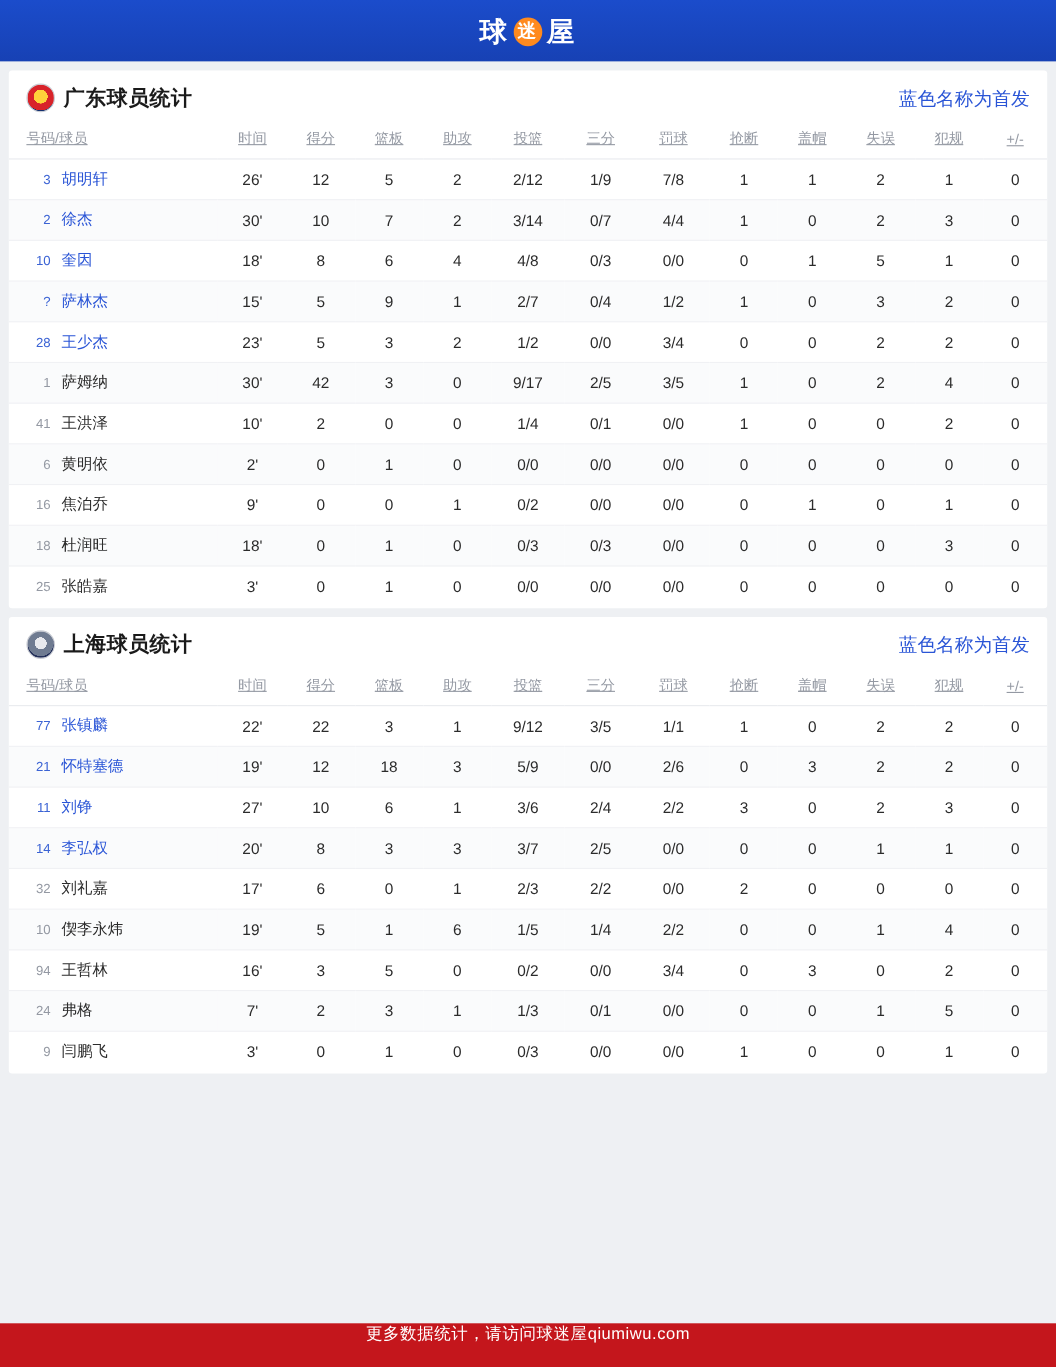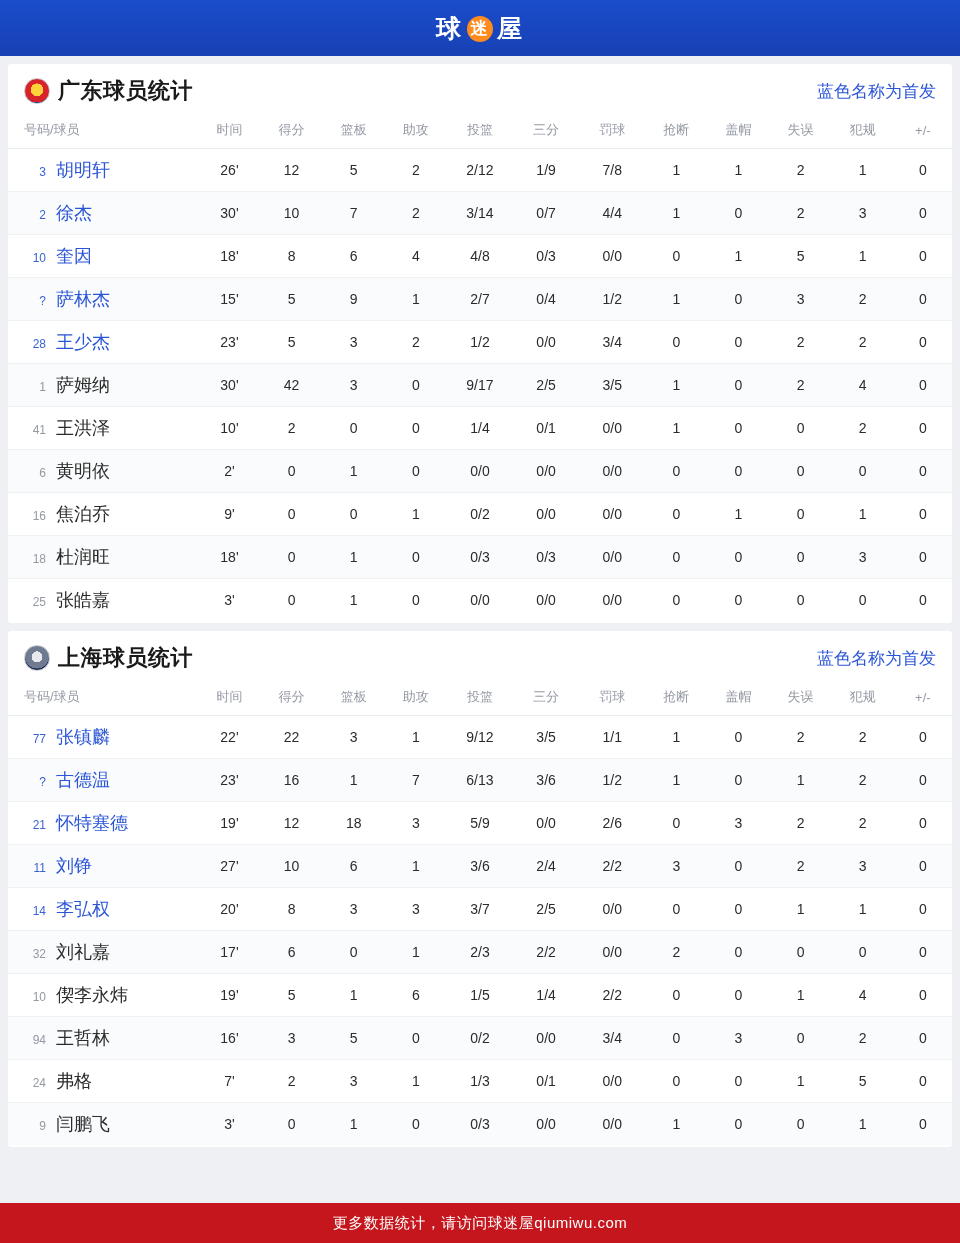--- a/index.html
+++ b/index.html
@@ -81,21 +81,21 @@
   }
   .logo-gd {
     background: radial-gradient(circle at 50% 45%, #ffd23a 0 35%, #d8232a 36% 70%, #12306e 71% 100%);
     border: 1px solid #c9ccd3;
   }
   .logo-sh {
     background: radial-gradient(circle at 50% 45%, #e8e9ee 0 30%, #6f7b91 31% 65%, #24305a 66% 100%);
     border: 1px solid #c9ccd3;
   }
   .card-title {
-    font-size: 22px;
+    font-size: 19px;
     font-weight: bold;
     color: #1a1a1a;
     letter-spacing: 0.5px;
   }
   .card-note {
     margin-left: auto;
     font-size: 17px;
     color: #2a55d6;
   }
   table {
@@ -103,20 +103,21 @@
     border-collapse: collapse;
     table-layout: fixed;
   }
   thead th {
     font-size: 13px;
     font-weight: normal;
     color: #9499a3;
     padding: 7px 0 9px 0;
     text-align: center;
     border-bottom: 1px solid #e8eaee;
+    text-decoration: underline;
   }
   thead th.col-player {
     text-align: left;
     padding-left: 16px;
   }
   tbody td {
     font-size: 14px;
     color: #2b2b2b;
     text-align: center;
     padding: 9px 0;
@@ -131,35 +132,34 @@
   }
   .num {
     display: inline-block;
     width: 22px;
     font-size: 12px;
     color: #9499a3;
     text-align: right;
     margin-right: 10px;
   }
   .num.starter { color: #3b63d4; }
-  .pname { font-size: 18px; color: #2b2b2b; }
+  .pname { font-size: 14px; color: #2b2b2b; }
   .pname.starter { color: #2a55d6; }
   .col-player { width: 190px; }
   .col-min { width: 62px; }
   .col-stat { width: 62px; }
   .col-shot { width: 66px; }
   .col-pm { width: 58px; }
   
   .footer {
     height: 40px;
     background: #c4161c;
     color: #ffffff;
     font-size: 15px;
     display: flex;
-    align-items: center;
     justify-content: center;
     letter-spacing: 0.5px;
   }
 </style>
 </head>
 <body>
 
 <div class="page">
 
   <div class="topbar">
@@ -399,35 +399,20 @@
                 <td class="col-shot">9/12</td>
                 <td class="col-shot">3/5</td>
                 <td class="col-shot">1/1</td>
                 <td class="col-stat">1</td>
                 <td class="col-stat">0</td>
                 <td class="col-stat">2</td>
                 <td class="col-stat">2</td>
                 <td class="col-pm">0</td>
               </tr>
               <tr>
-                <td class="col-player"><span class="num starter">?</span><span class="pname starter">古德温</span></td>
-                <td class="col-min">23'</td>
-                <td class="col-stat">16</td>
-                <td class="col-stat">1</td>
-                <td class="col-stat">7</td>
-                <td class="col-shot">6/13</td>
-                <td class="col-shot">3/6</td>
-                <td class="col-shot">1/2</td>
-                <td class="col-stat">1</td>
-                <td class="col-stat">0</td>
-                <td class="col-stat">1</td>
-                <td class="col-stat">2</td>
-                <td class="col-pm">0</td>
-              </tr>
-              <tr>
                 <td class="col-player"><span class="num starter">21</span><span class="pname starter">怀特塞德</span></td>
                 <td class="col-min">19'</td>
                 <td class="col-stat">12</td>
                 <td class="col-stat">18</td>
                 <td class="col-stat">3</td>
                 <td class="col-shot">5/9</td>
                 <td class="col-shot">0/0</td>
                 <td class="col-shot">2/6</td>
                 <td class="col-stat">0</td>
                 <td class="col-stat">3</td>

